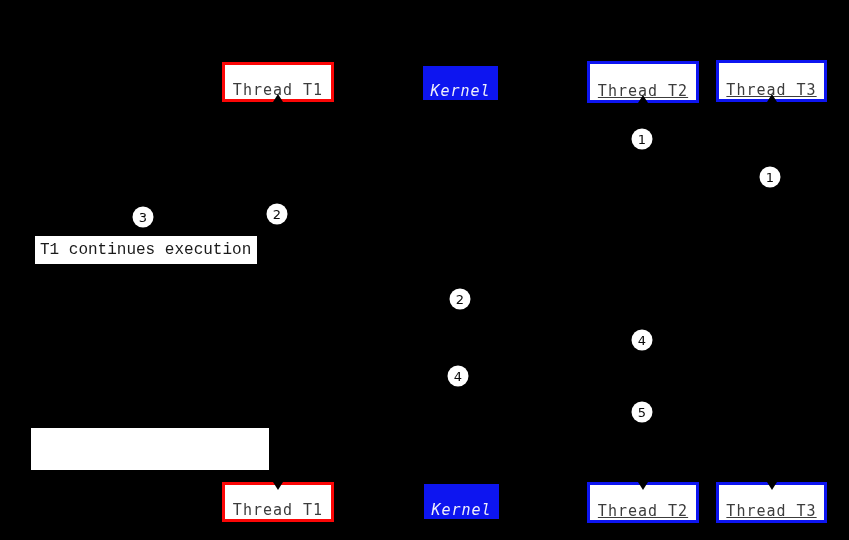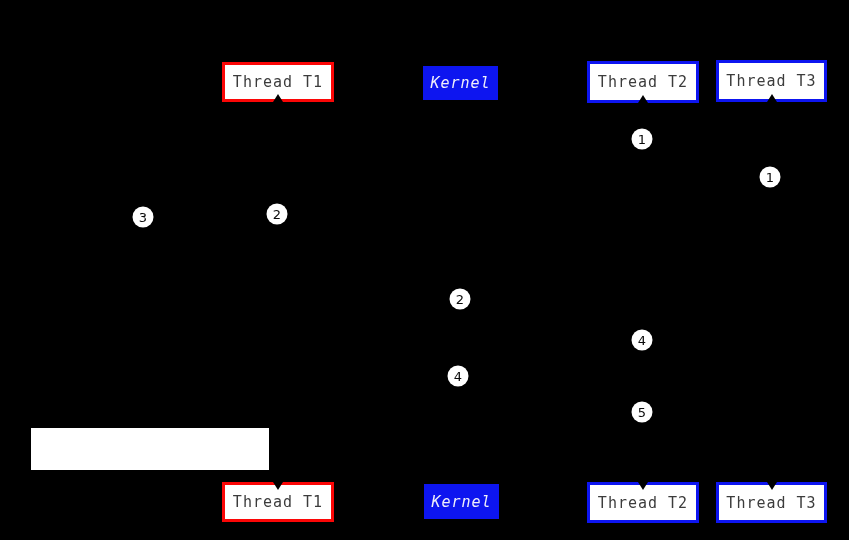--- a/index.html
+++ b/index.html
@@ -1,24 +1,24 @@
 <!DOCTYPE html>
 <html style="--red: #fb0606; --blue: #0d15f0; --box-fill: #ffffff; --box-text: #3c3c3c; --kernel-text: #f0f0fa; --marker-fill: #ffffff; --marker-text: #0a0a0a;"><head>
 <meta charset="utf-8">
 <style>
   html,body{margin:0;padding:0;background:#000;}
   #canvas{position:relative;width:849px;height:540px;overflow:hidden;}
   .box{
     position:absolute;box-sizing:border-box;background:var(--box-fill);
-    display:flex;align-items:center;justify-content:center;
+    display:flex;align-items:flex-end;justify-content:center;
     font-family:"DejaVu Sans Mono",monospace;font-size:15px;letter-spacing:1px;
     color:var(--box-text);white-space:nowrap;
   }
   .red-outline{border:3px solid var(--red);}
-  .blue-outline{border:3px solid var(--blue);}
+  .blue-outline{border:3px solid var(--blue);text-decoration:underline;}
   .blue-fill{background:var(--blue);color:var(--kernel-text);border:none;font-style:italic;}
   .notch{position:absolute;left:50%;transform:translateX(-50%);width:0;height:0;
     border-left:5px solid transparent;border-right:5px solid transparent;}
   .notch.bottom{bottom:-3px;border-bottom:8px solid #000;}
   .notch.top{top:-3px;border-top:8px solid #000;}
   .marker{
     position:absolute;width:21px;height:21px;border-radius:50%;
     background:var(--marker-fill);color:var(--marker-text);
     display:flex;align-items:center;justify-content:center;
     font-family:"DejaVu Sans",sans-serif;font-size:13px;
@@ -65,14 +65,15 @@
       <i class="notch top"></i>
     </div>
     <div class="marker" style="left: 642px; top: 139px;">1</div>
     <div class="marker" style="left: 770px; top: 177px;">1</div>
     <div class="marker" style="left: 143px; top: 217px;">3</div>
     <div class="marker" style="left: 277px; top: 214px;">2</div>
     <div class="marker" style="left: 460px; top: 299px;">2</div>
     <div class="marker" style="left: 642px; top: 340px;">4</div>
     <div class="marker" style="left: 458px; top: 376px;">4</div>
     <div class="marker" style="left: 642px; top: 412px;">5</div>
+    <div class="note" style="left: 35px; top: 236px; width: 222px; height: 28px;">T1 continues execution</div>
     <div class="note" style="left: 31px; top: 428px; width: 238px; height: 42px;"></div>
   </div>
 
 </body></html>

